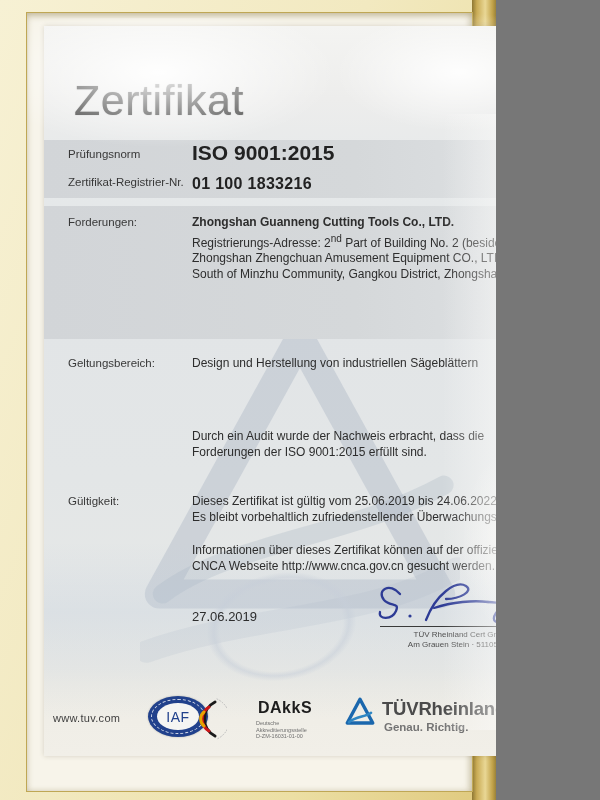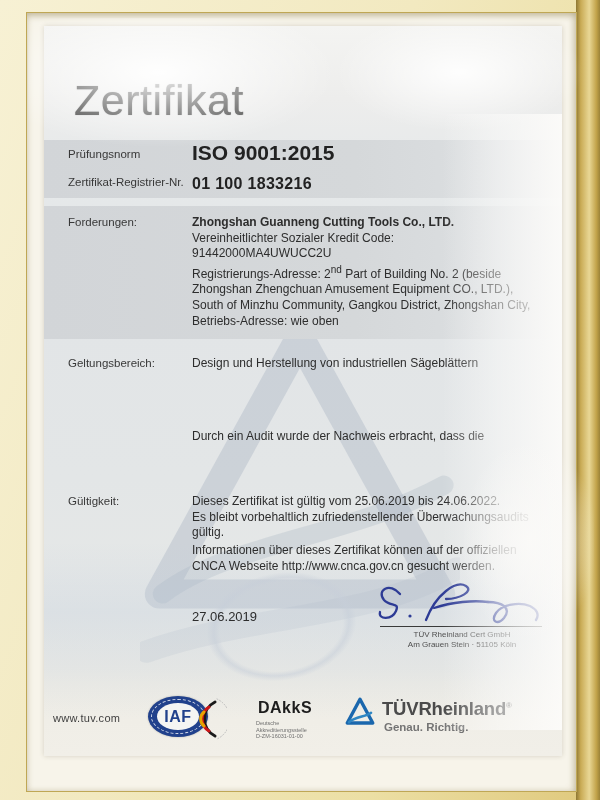--- a/index.html
+++ b/index.html
@@ -1,17 +1,17 @@
 <!DOCTYPE html>
 <html><head>
 <meta charset="utf-8">
 <style>
   html,body{margin:0;padding:0;background:#777;}
   *{box-sizing:border-box;}
-  .photo{position:relative;width:600px;height:800px;overflow:hidden;
+  .photo{position:relative;width:496px;height:800px;overflow:hidden;
          font-family:"Liberation Sans",sans-serif;background:#efe6bd;}
   
   .frame{position:absolute;inset:0;
          background:linear-gradient(112deg,#f7f1d4 0%,#f2e9c0 45%,#ecdfa4 75%,#dfc87c 100%);}
   .frame-edge-right{position:absolute;top:0;bottom:0;right:0;width:24px;
          background:linear-gradient(90deg,#8e7733 0%,#c9ab55 20%,#e9d795 55%,#c2a34a 85%,#9b8238 100%);}
   .frame-edge-bottom{position:absolute;left:0;right:0;bottom:0;height:9px;
          background:linear-gradient(180deg,#6f5c26 0%,#caa94e 40%,#e3cd84 70%,#a8featured 100%,#a88d3e 100%);}
   .mat{position:absolute;left:26px;top:12px;right:23px;bottom:8px;
        background:#f7f4ea;border:1.5px solid #bfa755;
@@ -47,21 +47,21 @@
   #sig-line{left:336px;top:600px;width:162px;border-top:1.2px solid #3a3a3a;z-index:2;}
   .issuer{left:330px;top:604px;width:176px;text-align:center;font-size:8px;
           line-height:10px;color:#4e4e4e;z-index:2;}
   
   .site{left:9px;top:686px;font-size:11px;color:#3f3f3f;letter-spacing:.3px;}
   .iaf{left:104px;top:670px;width:60px;height:41px;border-radius:50%;
        background:#21418c;box-shadow:0 0 2px rgba(0,0,0,.25);}
   .iaf-ring{position:absolute;inset:3px;border-radius:50%;border:1px dashed rgba(255,255,255,.8);}
   .iaf-inner{position:absolute;inset:7px 9px;border-radius:50%;background:#f5f5f3;
              display:flex;align-items:center;justify-content:center;}
-  .iaf-txt{font-size:16px;font-weight:700;color:#21418c;letter-spacing:.5px;}
+  .iaf-txt{font-size:14px;font-weight:400;color:#21418c;letter-spacing:.5px;}
   #dakks-arcs{left:153px;top:671px;}
   .dakks-name{left:172px;top:673px;font-size:16px;font-weight:700;color:#1d1d1d;letter-spacing:.5px;margin-left:42px;}
   .dakks-small{left:212px;top:694px;font-size:5.5px;line-height:6.5px;color:#6f6f6f;}
   #tuv-tri{left:299px;top:669px;}
   .brand{left:338px;top:672px;font-size:18.5px;font-weight:700;color:#4b4b4b;letter-spacing:-.2px;}
   .brand .reg{font-size:8px;vertical-align:super;color:#6a6a6a;}
   .tagline{left:340px;top:695px;font-size:11.5px;font-weight:700;color:#747474;}
   
   .glare{position:absolute;pointer-events:none;z-index:5;}
   #glare-tl{left:-16px;top:-8px;width:310px;height:130px;
@@ -98,39 +98,37 @@
     <div id="band-standard" class="band"></div>
     <div class="abs lbl content" style="left:24px;top:122px">Prüfungsnorm</div>
     <div class="abs val-big content" style="left:148px;top:115px">ISO 9001:2015</div>
     <div class="abs lbl content" style="left:24px;top:150px">Zertifikat-Registrier-Nr.</div>
     <div class="abs val-bold content" style="left:148px;top:149px">01 100 1833216</div>
 
     <div id="band-company" class="band"></div>
     <div class="abs lbl content" style="left:24px;top:190px">Forderungen:</div>
     <div class="abs body-txt content" style="left:148px;top:189px;width:340px">
       <div class="b">Zhongshan Guanneng Cutting Tools Co., LTD.</div>
-      <div>Vereinheitlichter Sozialer Kredit Code: 91442000MA4UWUCC2U</div>
       <div><span>Registrierungs-Adresse: 2</span><sup class="ord">nd</sup><span> Part of Building No. 2 (beside</span></div>
       <div>Zhongshan Zhengchuan Amusement Equipment CO., LTD.),</div>
       <div>South of Minzhu Community, Gangkou District, Zhongshan City,</div>
-      <div>Betriebs-Adresse: wie oben</div>
     </div>
 
     <div class="abs lbl content" style="left:24px;top:331px">Geltungsbereich:</div>
     <div class="abs body-txt content" style="left:148px;top:330px;width:330px">Design und Herstellung von industriellen Sägeblättern</div>
 
     <div class="abs body-txt content" style="left:148px;top:403px;width:340px">
       <div>Durch ein Audit wurde der Nachweis erbracht, dass die</div>
+      <div>Forderungen der ISO 9001:2015 erfüllt sind.</div>
     </div>
 
     <div class="abs lbl content" style="left:24px;top:469px">Gültigkeit:</div>
     <div class="abs body-txt content" style="left:148px;top:468px;width:350px">
       <div>Dieses Zertifikat ist gültig vom 25.06.2019 bis 24.06.2022.</div>
       <div>Es bleibt vorbehaltlich zufriedenstellender Überwachungsaudits</div>
-      <div>gültig.</div>
     </div>
 
     <div class="abs body-txt content" style="left:148px;top:517px;width:350px">
       <div>Informationen über dieses Zertifikat können auf der offiziellen</div>
       <div>CNCA Webseite http://www.cnca.gov.cn gesucht werden.</div>
     </div>
 
     <div class="abs date-txt content" style="left:148px;top:583px">27.06.2019</div>
 
     <svg id="sig-svg" class="abs" width="176" height="52" viewBox="0 0 176 52" fill="none" stroke="#2d3b95" stroke-width="2.3" stroke-linecap="round">

